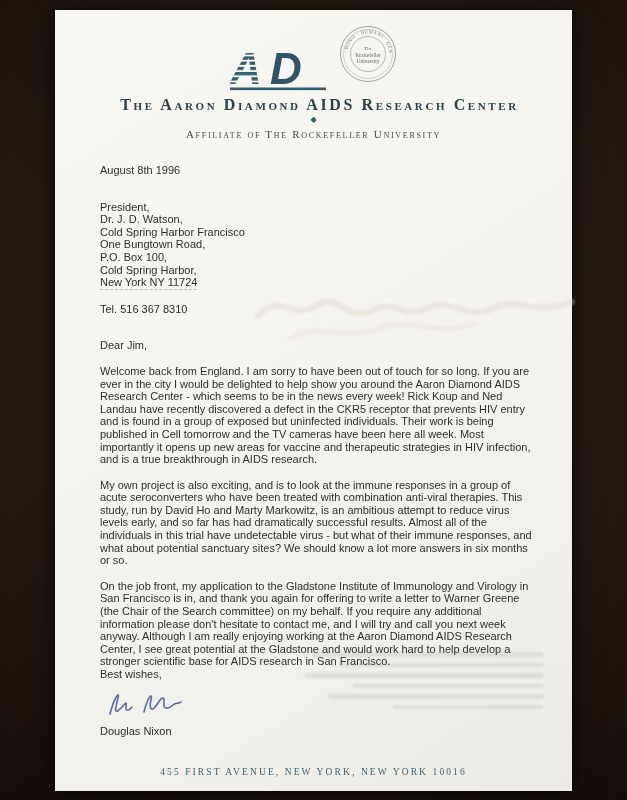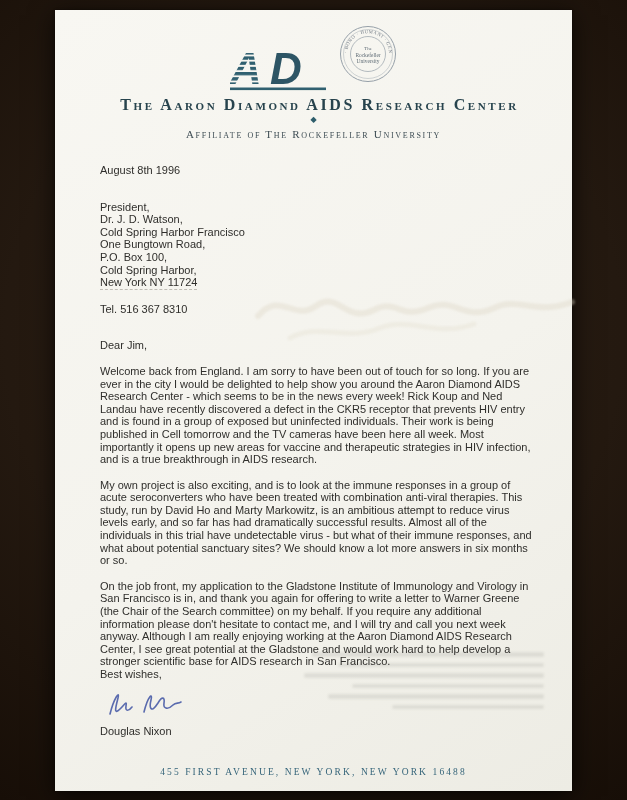--- a/index.html
+++ b/index.html
@@ -128,17 +128,17 @@
 
       <svg class="signature" width="96" height="36" viewBox="0 0 96 36">
         <path d="M8,28 C12,12 18,4 16,12 C14,20 11,30 18,23 C23,18 25,14 24,20 C23,26 27,25 30,21" fill="none" stroke="#4053a3" stroke-width="1.6" stroke-linecap="round" opacity=".85"></path>
         <path d="M42,26 C46,10 51,6 49,14 C47,22 49,28 56,17 C60,10 63,11 62,17 C61,23 66,24 71,19 C74,16 76,18 79,16" fill="none" stroke="#4053a3" stroke-width="1.6" stroke-linecap="round" opacity=".85"></path>
       </svg>
 
       <div class="signer-name">Douglas Nixon</div>
     </div>
 
     <div class="footer">
-      <div>455 FIRST AVENUE, NEW YORK, NEW YORK 16488</div>
+      <div>455 FIRST AVENUE, NEW YORK, NEW YORK 10016</div>
     </div>
 
   </div>
 </div>
 
 </body></html>

